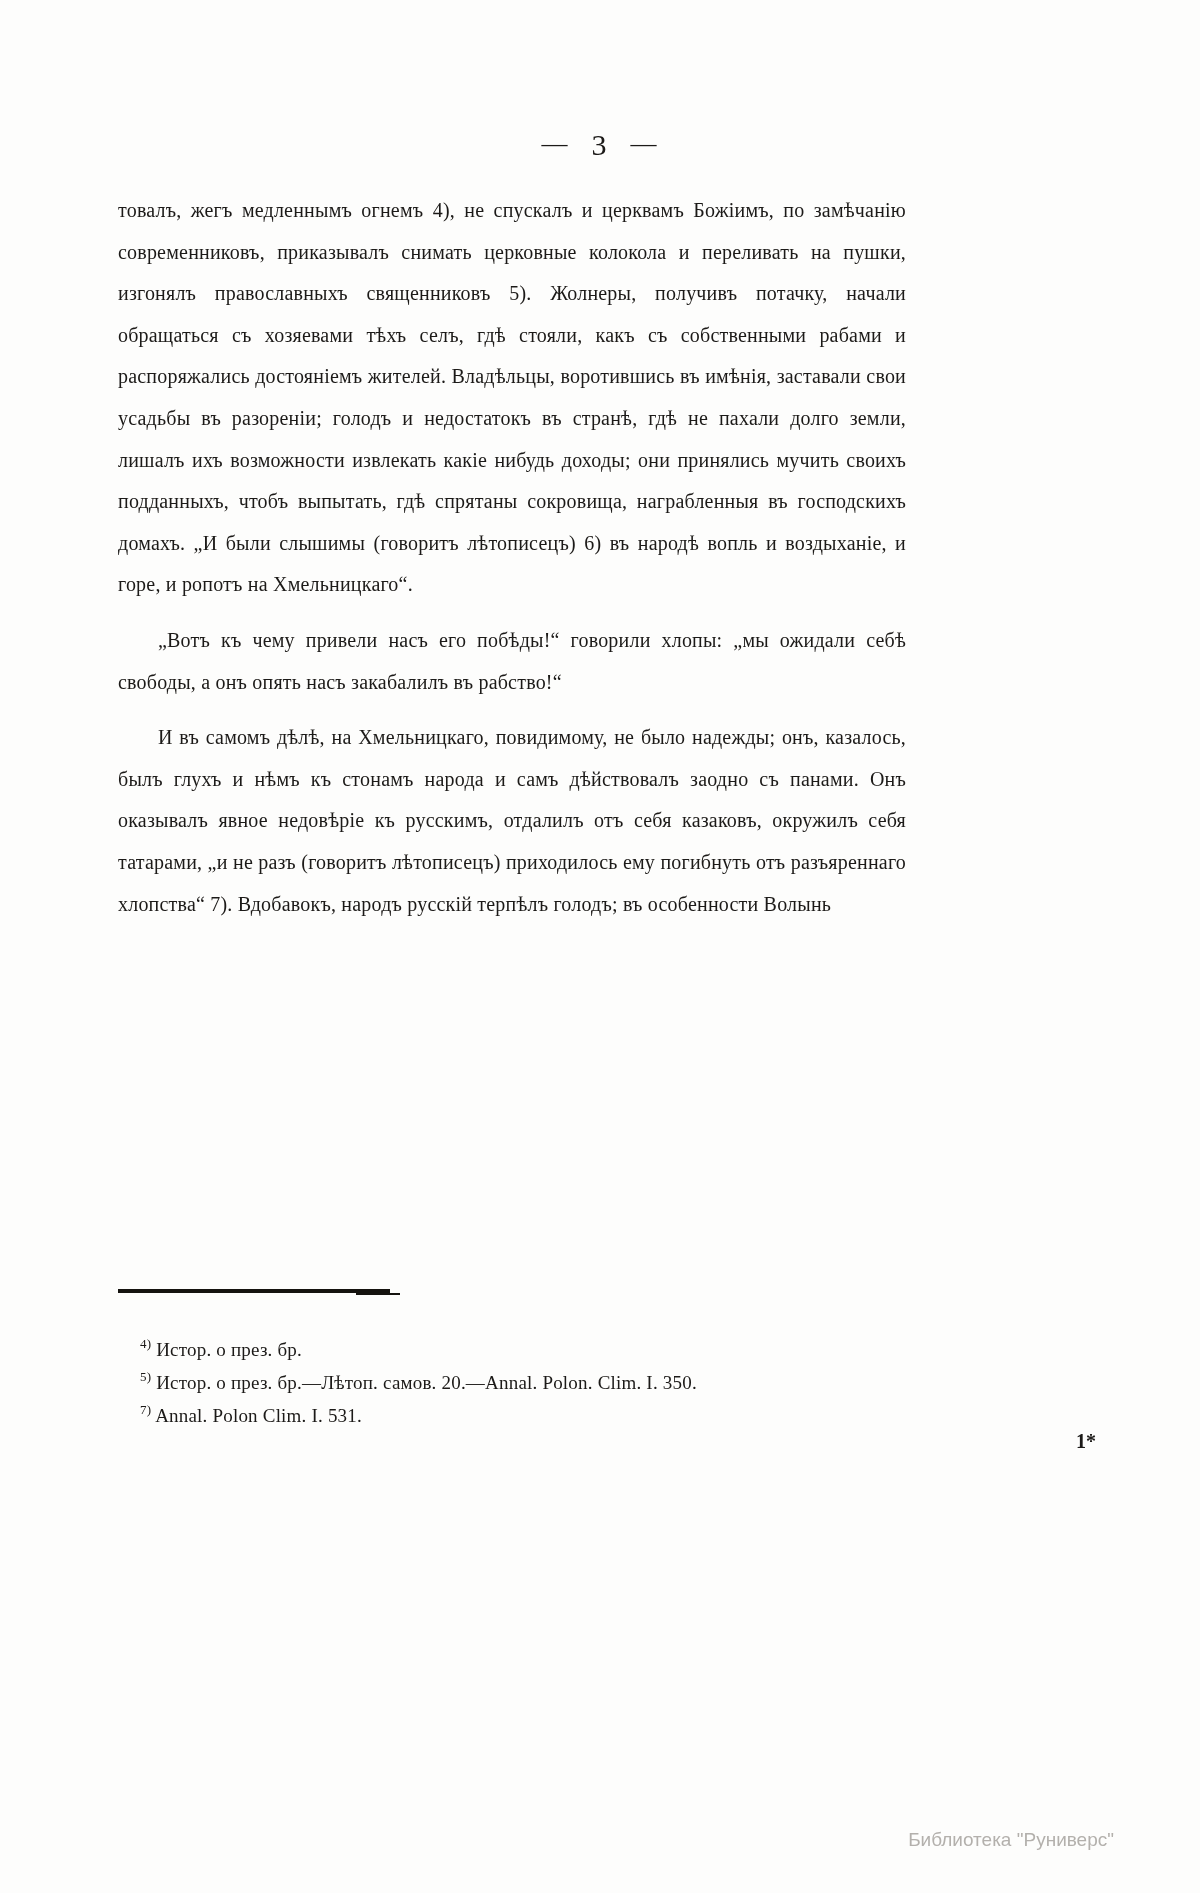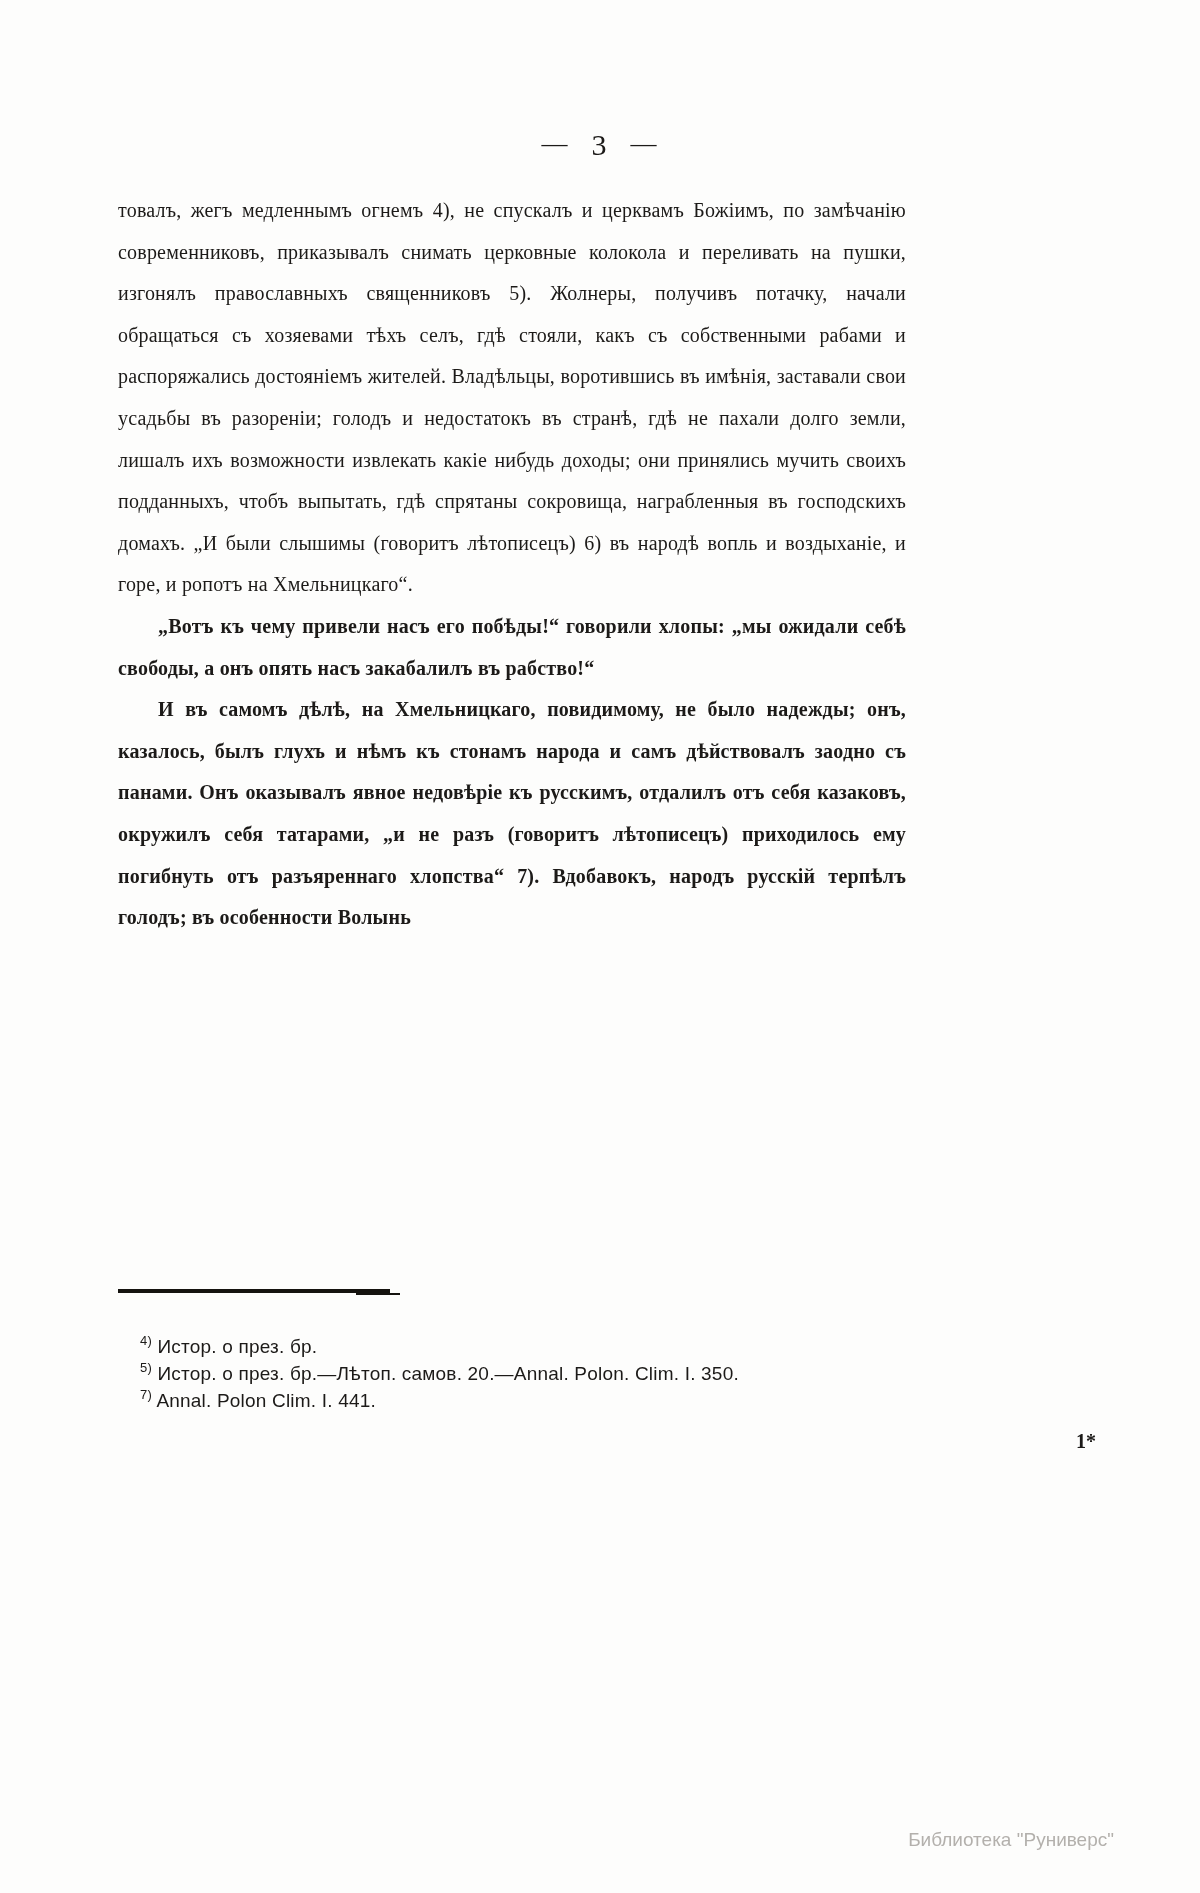--- a/index.html
+++ b/index.html
@@ -40,22 +40,21 @@
   }
   .para {
     margin: 0 0 0 0;
     font-size: 20px;
     line-height: 41.6px;
     text-align: justify;
     text-justify: inter-word;
     letter-spacing: 0.2px;
   }
   .para + .para {
-    margin-top: 0;
-    font-weight: bold;
+    margin-top: 14px;
   }
   .para.indent {
     text-indent: 40px;
   }
   .rule {
     position: absolute;
     top: 1289px;
     left: 118px;
     width: 272px;
     height: 0;
@@ -70,22 +69,22 @@
     border-top: 2px solid #15130f;
   }
   .footnotes {
     position: absolute;
     top: 1330px;
     left: 140px;
     width: 780px;
   }
   .footnote {
     font-size: 19px;
-    line-height: 21px;
-    font-family: Liberation Sans, sans-serif;
+    line-height: 27px;
+    font-family: Liberation Serif, serif;
     letter-spacing: 0.2px;
     white-space: nowrap;
   }
   .footnote .mark {
     font-size: 13px;
     vertical-align: 8px;
   }
   .signature {
     position: absolute;
     top: 1430px;
@@ -126,21 +125,21 @@
     <div class="footnote">
       <span class="mark">4)</span>
       <span>Истор. о през. бр.</span>
     </div>
     <div class="footnote">
       <span class="mark">5)</span>
       <span>Истор. о през. бр.—Лѣтоп. самов. 20.—Annal. Polon. Clim. I. 350.</span>
     </div>
     <div class="footnote">
       <span class="mark">7)</span>
-      <span>Annal. Polon Clim. I. 441.</span>
+      <span>Annal. Polon Clim. I. 531.</span>
     </div>
   </div>
 
   <div class="signature">1*</div>
 
   <div class="watermark">Библиотека "Руниверс"</div>
 
 </div>
 
 </body></html>

